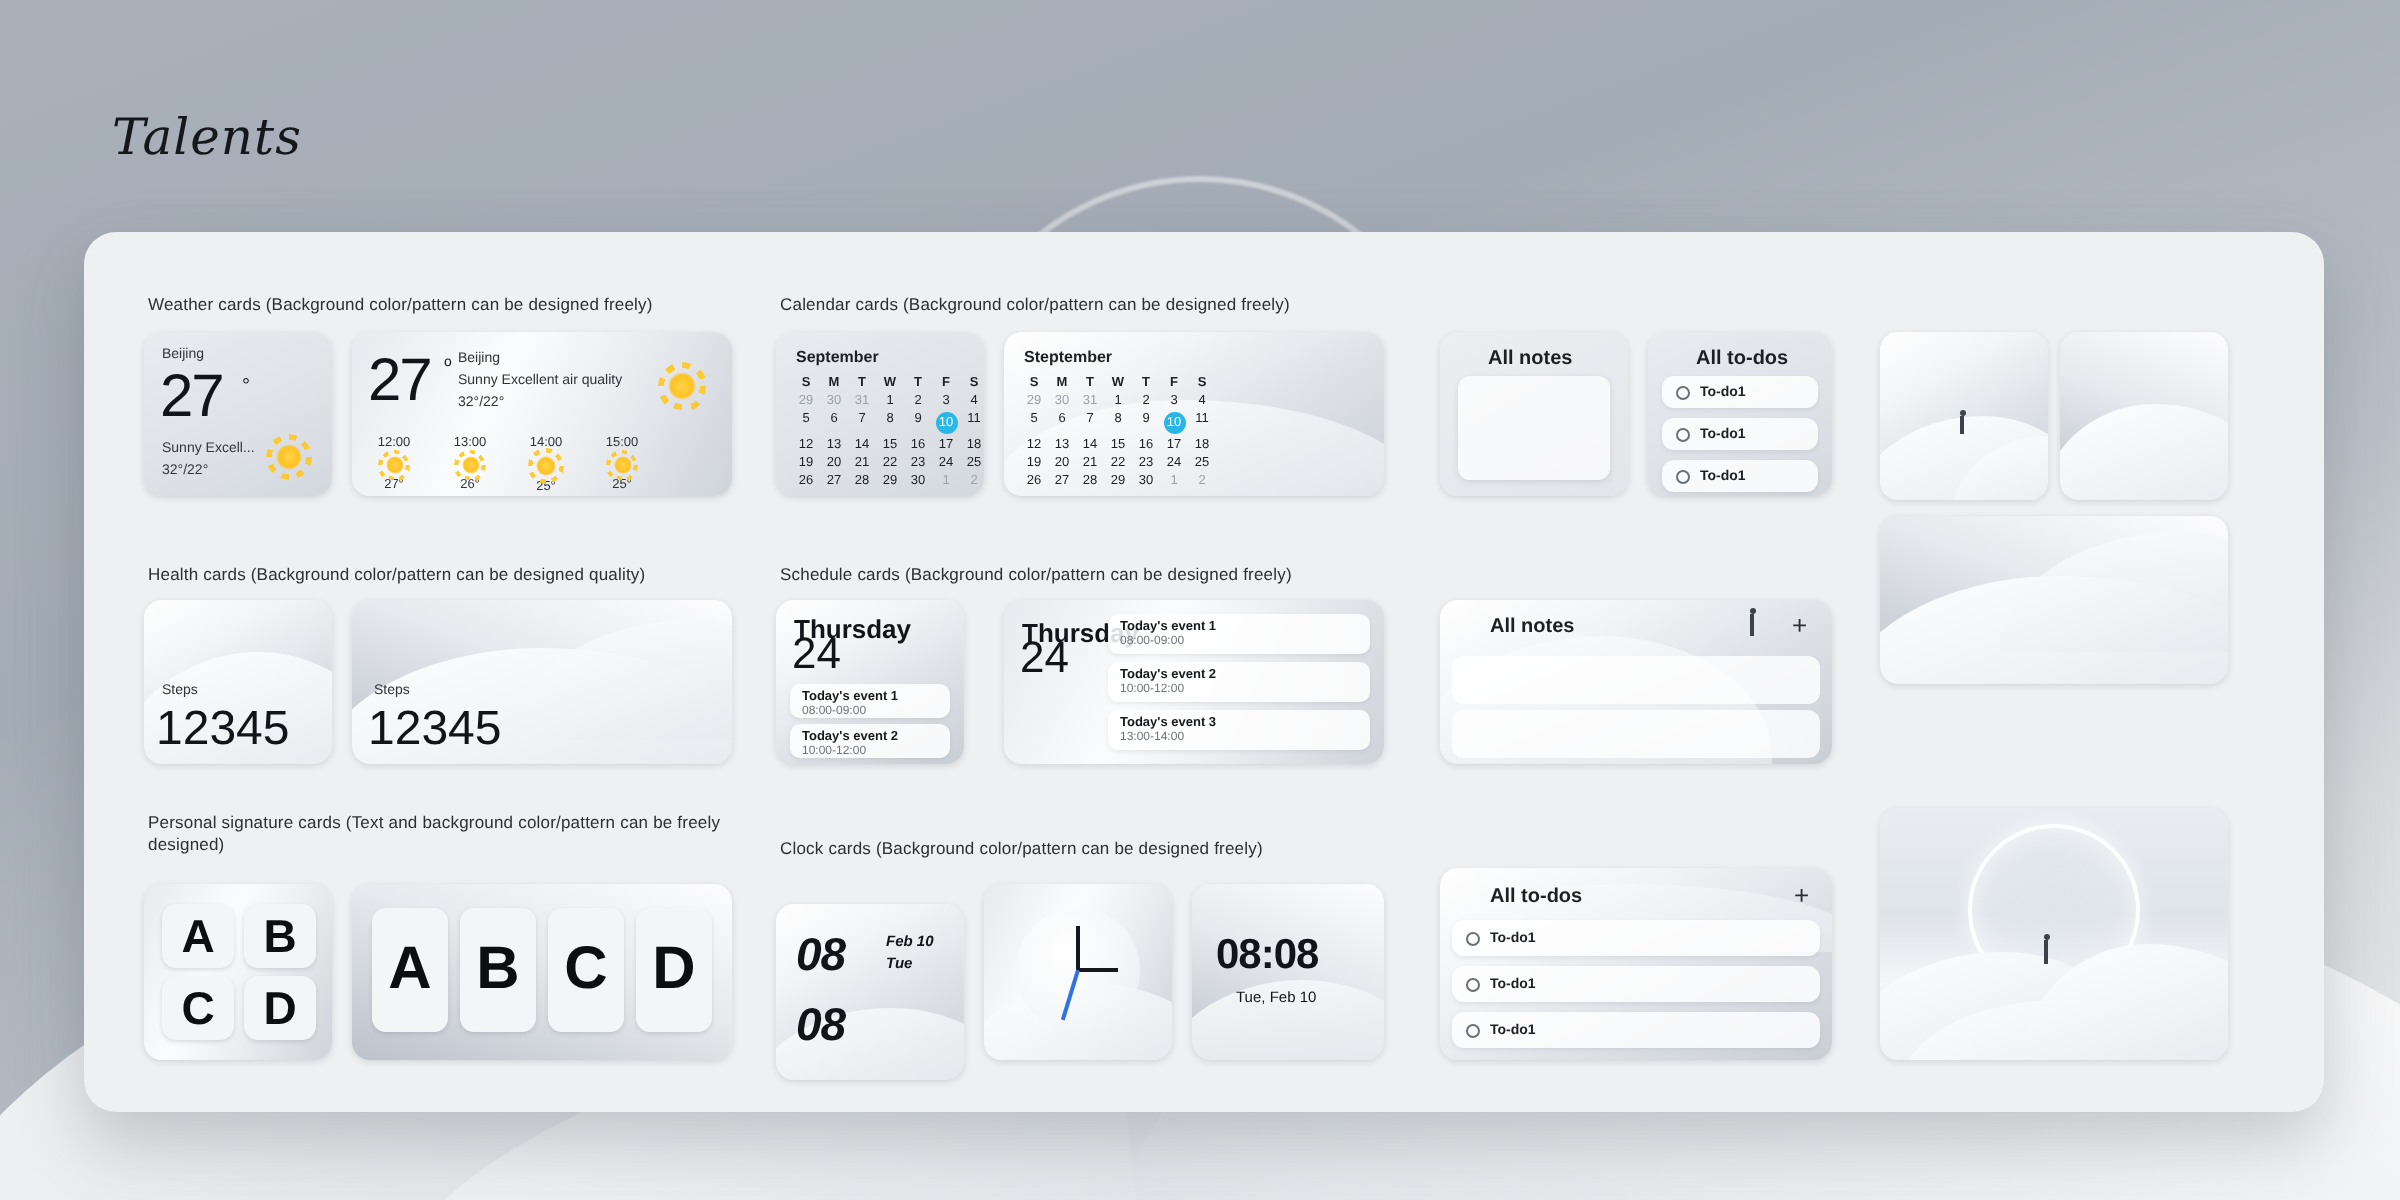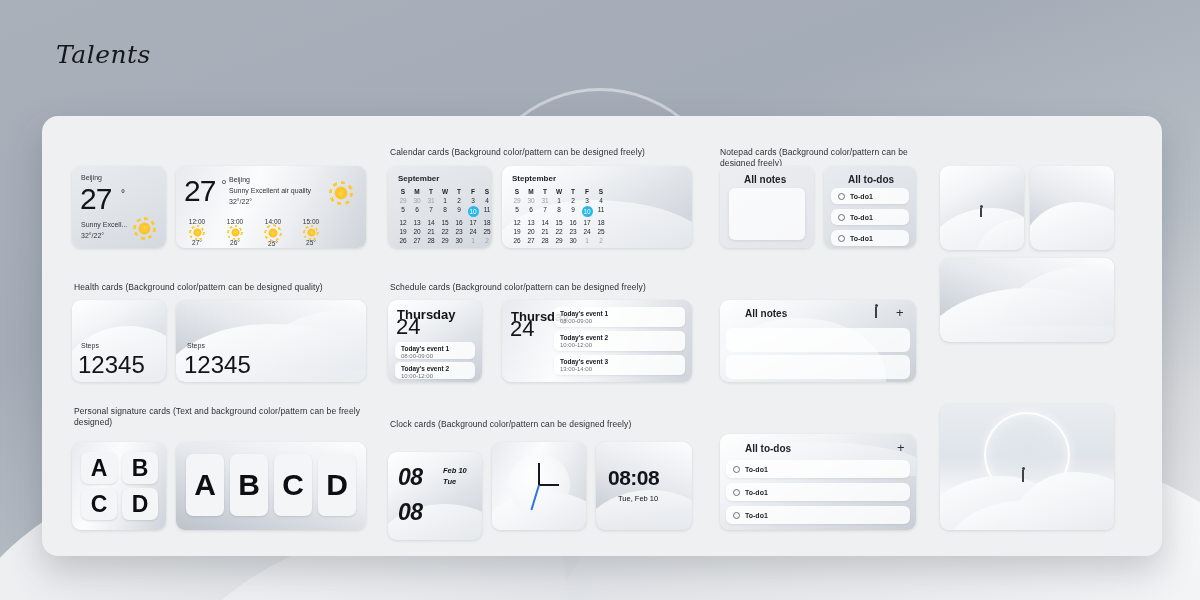--- a/index.html
+++ b/index.html
@@ -37,21 +37,21 @@
   }
 
   
   .logo { position:absolute; left:42px; top:38px; z-index:5; }
   .logo-honor {
     font-family:"Liberation Sans", sans-serif;
     font-weight:700; font-size:27px; letter-spacing:4px; color:#15171a;
   }
   .logo-talents {
     font-family:"DejaVu Serif", serif; font-style:italic;
-    font-size:25px; color:#15171a; margin-top:2px; margin-left:14px;
+    font-size:25px; color:#15171a; margin-top:16px; margin-left:14px;
     letter-spacing:.5px;
   }
 
   
   .panel {
     position:absolute; left:42px; top:116px; width:1120px; height:440px;
     background:#eef0f1; border-radius:16px;
     box-shadow:0 14px 34px rgba(60,66,74,.25);
     z-index:4; padding:0;
   }
@@ -181,23 +181,22 @@
   <div class="bg-dune-a"></div>
   <div class="bg-dune-b"></div>
 </div>
 
 <div class="logo">
   <div class="logo-talents">Talents</div>
 </div>
 
 <div class="panel">
 
+  <div class="sec-label" style="left:32px; top:31px;">Weather cards  (Background color/pattern can be designed freely)</div>
   <div class="sec-label" style="left:348px; top:31px;">Calendar cards  (Background color/pattern can be designed freely)</div>
-  <div class="sec-label" style="left:678px; top:31px; width:190px;">Notepad cards  (Background color/pattern can be
-designed freely)</div>
   <div class="sec-label" style="left:32px; top:166px;">Health cards  (Background color/pattern can be designed quality)</div>
   <div class="sec-label" style="left:348px; top:166px;">Schedule cards  (Background color/pattern can be designed freely)</div>
   <div class="sec-label" style="left:32px; top:290px; width:300px;">Personal signature cards  (Text and background color/pattern can be freely
 designed)</div>
   <div class="sec-label" style="left:348px; top:303px;">Clock cards  (Background color/pattern can be designed freely)</div>
 
   <div class="card glass" style="left:30px; top:50px; width:94px; height:82px;">
     <div class="w-city">Beijing</div>
     <div class="w-temp">27</div>
     <div class="w-deg" style="left:49px; top:22px;">°</div>

